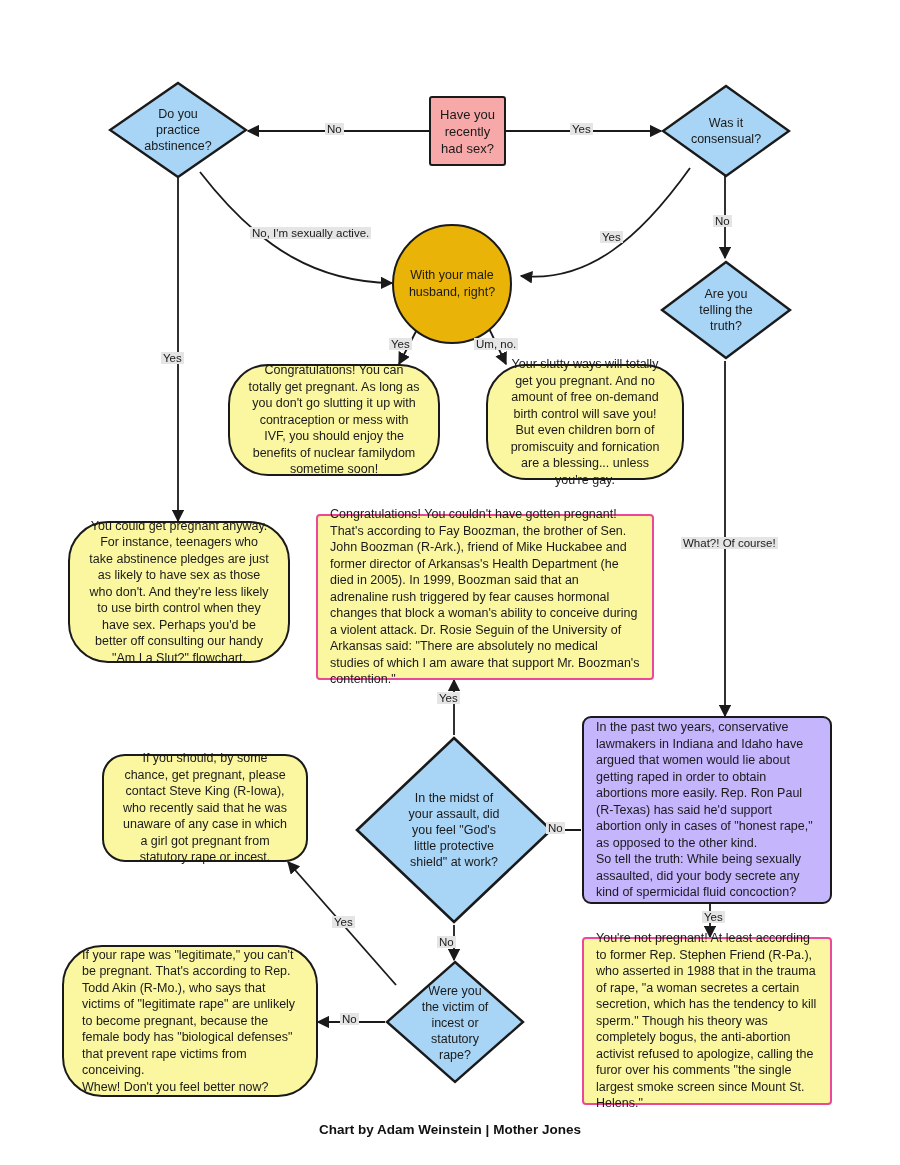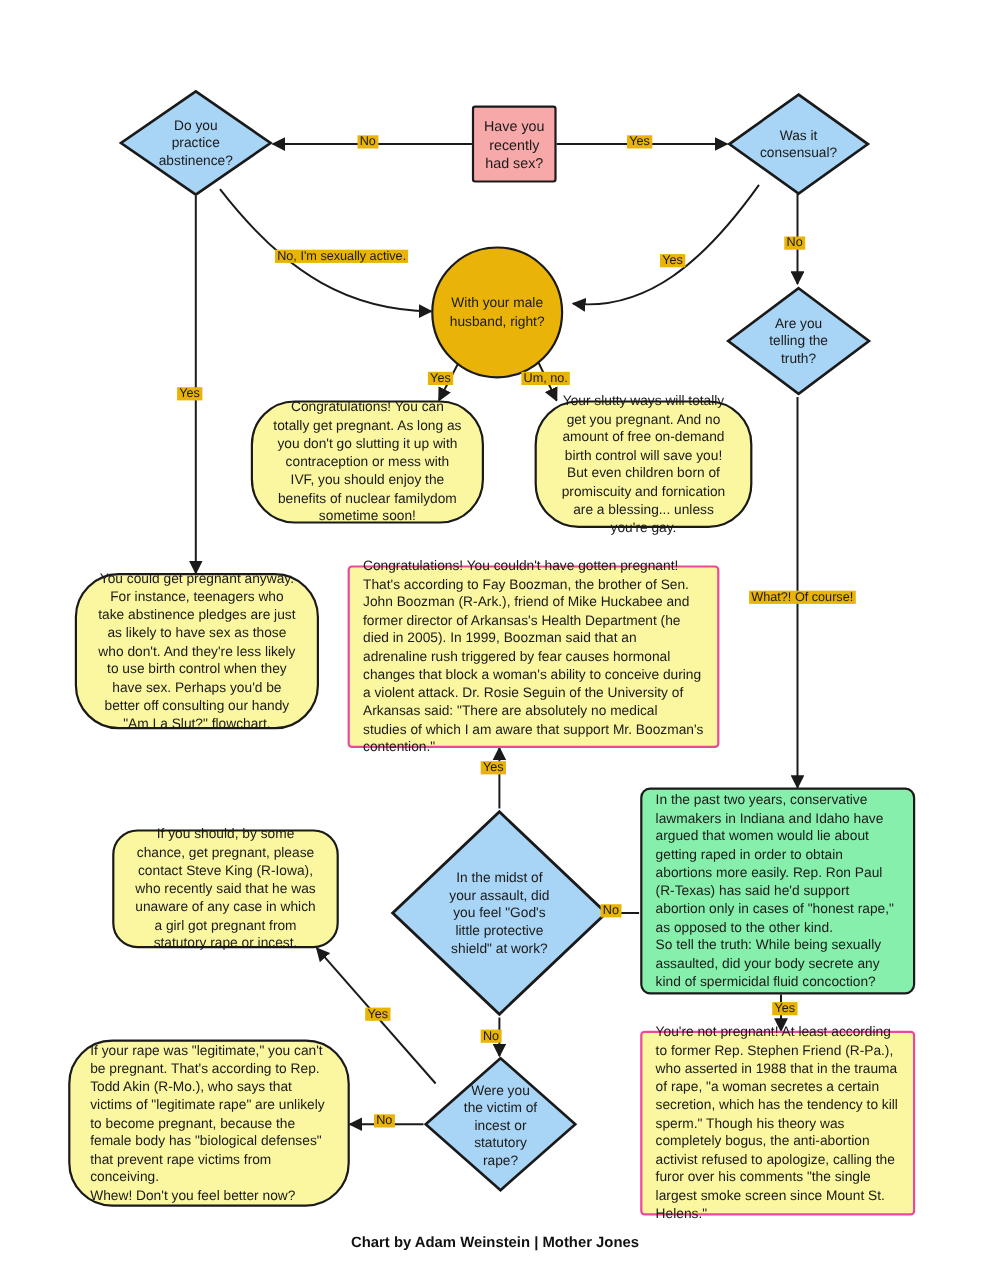--- a/index.html
+++ b/index.html
@@ -42,21 +42,21 @@
 
   
   .rect-pink {
     background: #f7a8a8;
     border: 2px solid #1a1a1a;
     border-radius: 3px;
     font-size: 13px;
     line-height: 17px;
   }
   .rect-blue {
-    background: #86efac;
+    background: #c4b5fd;
     border: 2px solid #1a1a1a;
     border-radius: 9px;
     font-size: 12.5px;
     line-height: 16.5px;
     text-align: left;
     justify-content: flex-end;
     padding: 10px 12px;
   }
   .rect-yellow-sharp {
     background: #fbf7a0;
@@ -110,21 +110,21 @@
     border-radius: 50%;
     font-size: 12.5px;
     line-height: 17px;
   }
 
   
   .edge-label {
     position: absolute;
     font-size: 11.5px;
     color: #1a1a1a;
-    background: #eab308;
+    background: #e5e5e5;
     padding: 0 2px;
     white-space: nowrap;
   }
 
   .footer {
     position: absolute;
     left: 0;
     width: 900px;
     text-align: center;
     font-size: 13.5px;

